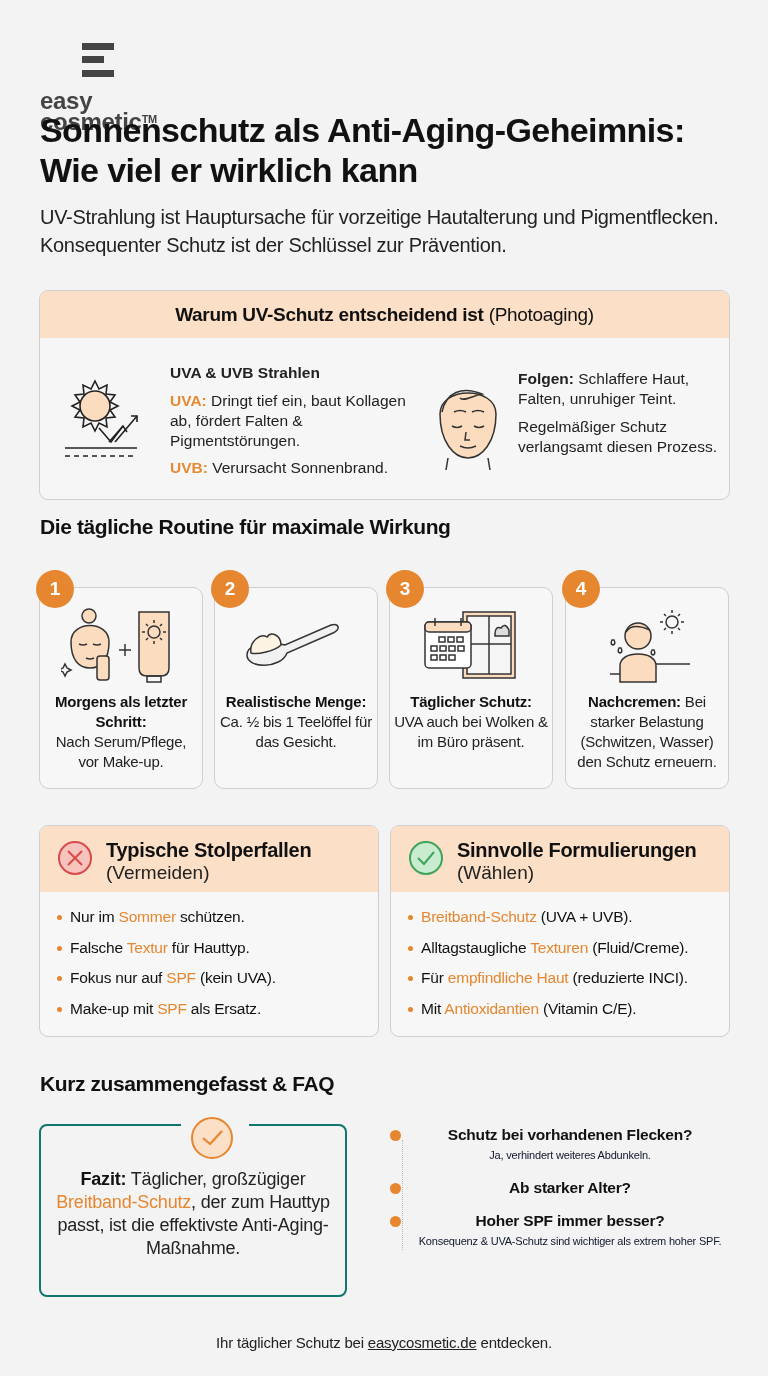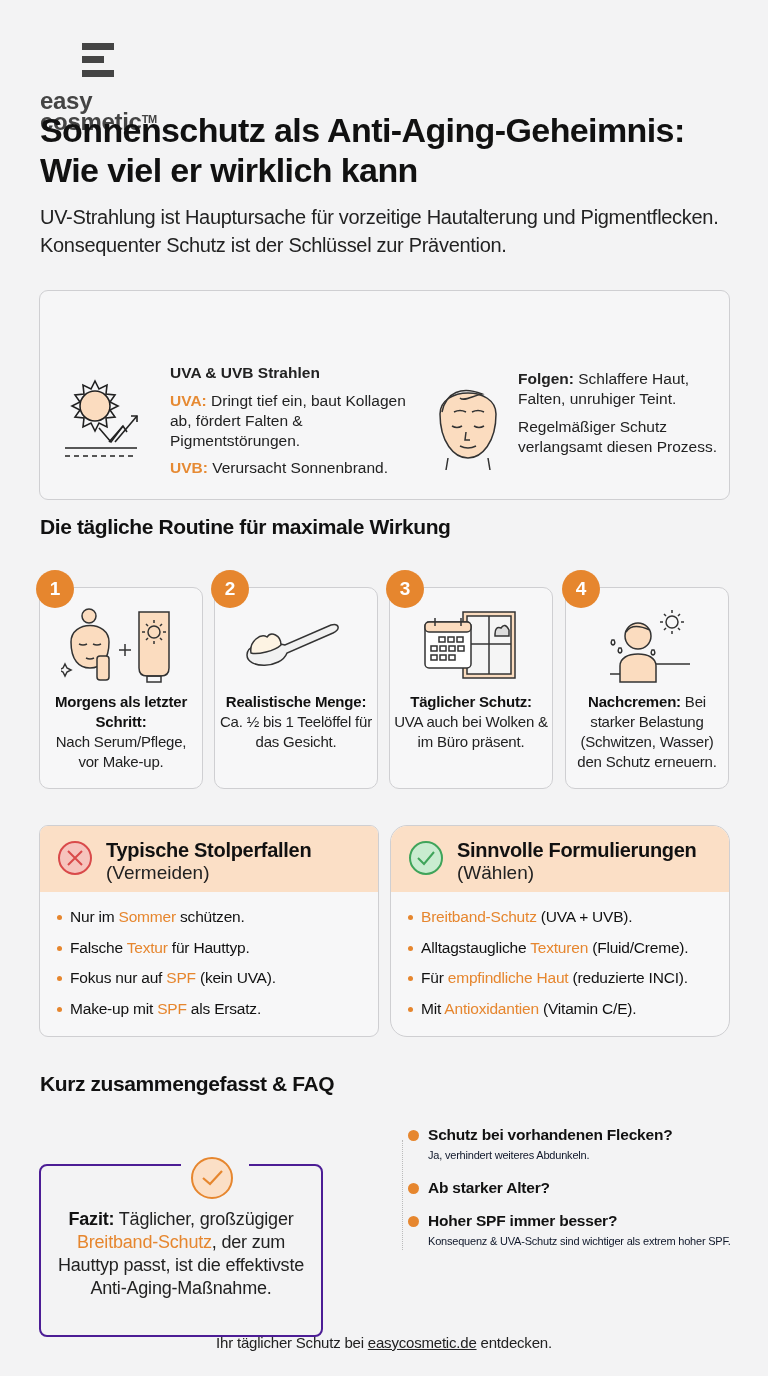--- a/index.html
+++ b/index.html
@@ -49,27 +49,27 @@
   .card { position: absolute; top: 825px; height: 212px; border: 1.5px solid #cfcfd2; border-radius: 9px; background: #f7f7f8; overflow: hidden; }
   .card-head { height: 66px; background: #fbdfc6; position: relative; }
   .card-head .ic { position: absolute; left: 17px; top: 14px; }
   .card-head .t1 { position: absolute; left: 66px; top: 13px; font-weight: 700; font-size: 20px; letter-spacing: -0.3px; }
   .card-head .t2 { position: absolute; left: 66px; top: 36px; font-size: 19px; color: #222; }
   .card ul { list-style: none; padding: 15px 0 0 30px; }
   .card li { font-size: 15.5px; line-height: 20px; margin-bottom: 10.5px; position: relative; color: #111; letter-spacing: -0.2px; }
   .card li::before { content: ""; position: absolute; left: -13px; top: 8px; width: 5px; height: 5px; border-radius: 50%; background: #e6862e; }
 
   
-  .fazit { position: absolute; left: 39px; top: 1164px; width: 284px; height: 173px; border: 2px solid #4c1d95; border-radius: 8px; }
+  .fazit { position: absolute; left: 39px; top: 1124px; width: 308px; height: 173px; border: 2px solid #0f766e; border-radius: 8px; }
   .fazit-gap { position: absolute; left: 140px; top: -4px; width: 68px; height: 8px; background: #f3f3f4; }
   .fazit-check { position: absolute; left: 150px; top: -9px; width: 42px; height: 42px; border-radius: 50%; border: 2px solid #e6862e; background: #fbdfc6; display:flex; align-items:center; justify-content:center; }
   .fazit-text { position: absolute; left: 14px; right: 14px; top: 42px; text-align: center; font-size: 18px; line-height: 23px; color: #222; letter-spacing: -0.2px; }
   .fazit-text b { font-weight: 700; color: #111; }
 
-  .faq { position: absolute; left: 408px; top: 1125px; width: 340px; }
+  .faq { position: absolute; left: 390px; top: 1125px; width: 340px; text-align: center; }
   .faq-line { position: absolute; left: 402px; top: 1140px; width: 0; height: 110px; border-left: 1.5px dotted #bbb; }
   .faq-item { position: relative; padding-left: 20px; margin-bottom: 13px; }
   .faq-item .dot { position: absolute; left: 0; top: 5px; width: 11px; height: 11px; border-radius: 50%; background: #e6862e; }
   .faq-item .q { font-weight: 700; font-size: 15.5px; line-height: 20px; letter-spacing: -0.2px; }
   .faq-item .a { font-size: 11px; line-height: 20px; color: #0f172a; letter-spacing: -0.2px; }
 
   .footer { position: absolute; left: 0; right: 0; top: 1334px; text-align: center; font-size: 15px; color: #222; letter-spacing: -0.2px; }
   .footer a { color: #222; text-decoration: underline; margin-top: 12px; }
 </style>
 </head>
@@ -88,20 +88,24 @@
       <div><span>cosmetic</span><sup>TM</sup></div>
     </div>
   </div>
 
   <h1 class="title">
     <span>Sonnenschutz als Anti-Aging-Geheimnis:</span><br><span>Wie viel er wirklich kann</span>
   </h1>
   <p class="intro">UV-Strahlung ist Hauptursache für vorzeitige Hautalterung und Pigmentflecken. Konsequenter Schutz ist der Schlüssel zur Prävention.</p>
 
   <section class="why">
+    <div class="why-head">
+      <b>Warum UV-Schutz entscheidend ist</b>
+        <span class="light">(Photoaging)</span>
+    </div>
     <div class="sun-icon">
       <svg width="88" height="90" viewBox="0 0 88 90">
         <g stroke="#222" stroke-width="1.6" fill="none">
           <circle cx="30" cy="30" r="15" fill="#fbdcbf"></circle>
           <path d="M30 5 L34 13 L42 9 L41 18 L50 19 L45 26 L53 30 L45 34 L50 41 L41 42 L42 51 L34 47 L30 55 L26 47 L18 51 L19 42 L10 41 L15 34 L7 30 L15 26 L10 19 L19 18 L18 9 L26 13 Z"></path>
           <path d="M34 52 L46 66 L58 50"></path>
             <path d="M44 66 L58 50 L62 56"></path>
           <path d="M50 66 L72 40"></path>
             <path d="M66 40 L72 40 L72 46"></path>
           <line x1="0" y1="72" x2="72" y2="72"></line>
@@ -234,21 +238,21 @@
       <div class="t2">(Vermeiden)</div>
     </div>
     <ul>
       <li><span>Nur im </span><span class="orange">Sommer</span><span> schützen.</span></li>
       <li><span>Falsche </span><span class="orange">Textur</span><span> für Hauttyp.</span></li>
       <li><span>Fokus nur auf </span><span class="orange">SPF</span><span> (kein UVA).</span></li>
       <li><span>Make-up mit </span><span class="orange">SPF</span><span> als Ersatz.</span></li>
     </ul>
   </section>
 
-  <section class="card" style="left:390px; width:340px;border-radius:17px;">
+  <section class="card" style="left:390px; width:340px;">
     <div class="card-head">
       <span class="ic">
         <svg width="36" height="36" viewBox="0 0 36 36">
             <circle cx="18" cy="18" r="16" fill="#c9ecd0" stroke="#3fa45a" stroke-width="2"></circle>
             <path d="M10 18 L16 24 L26 12" stroke="#3fa45a" stroke-width="2" fill="none"></path>
           </svg>
       </span>
       <div class="t1">Sinnvolle Formulierungen</div>
       <div class="t2">(Wählen)</div>
     </div>

